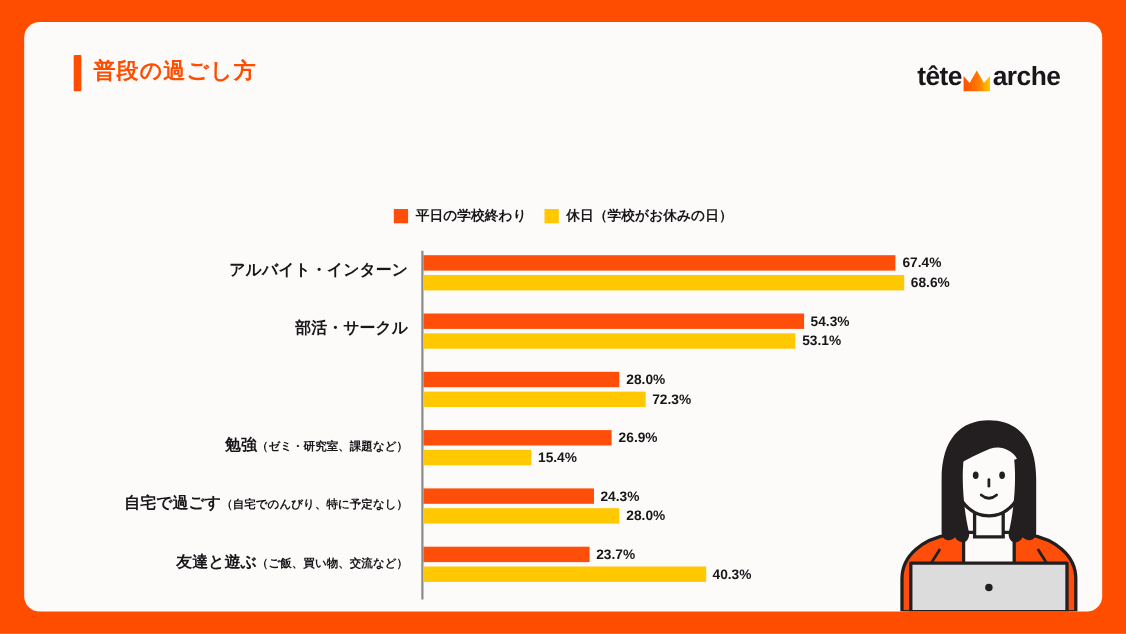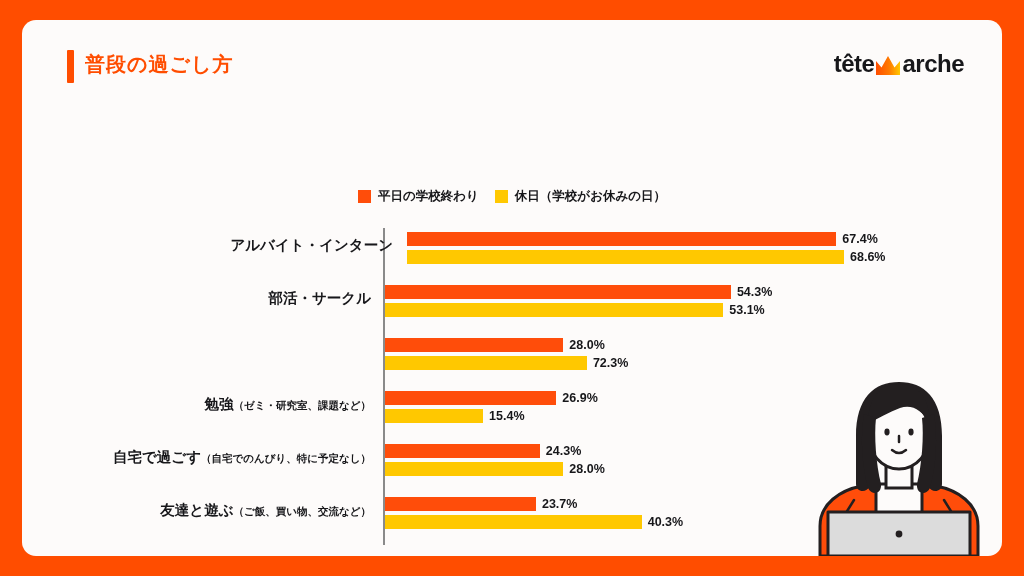--- a/index.html
+++ b/index.html
@@ -57,21 +57,21 @@
     color: #FF4D00;
     letter-spacing: 1px;
     white-space: nowrap;
   }
   #logo {
     position: absolute;
     right: 38px;
     top: 32px;
     height: 30px;
     display: flex;
-    align-items: flex-start;
+    align-items: flex-end;
     white-space: nowrap;
   }
   .logo-text {
     font-size: 24px;
     font-weight: bold;
     color: #17171A;
     letter-spacing: -0.5px;
     line-height: 1;
   }
   #logo-crown {
@@ -238,21 +238,21 @@
       </div>
       <div class="legend-item">
         <span class="legend-swatch" style="background: rgb(255, 200, 0);"></span>
         <span class="legend-label">休日（学校がお休みの日）</span>
       </div>
     </div>
 
     <div id="chart">
       <div id="axis-line"></div>
       <div id="groups">
-          <div class="group" style="top: 22px; margin-left: 22px;">
+          <div class="group" style="top: 22px;">
             <div class="group-label"><span class="label-main">アルバイト・インターン</span><span class="label-sub"></span></div>
             <div class="bar-row weekday">
               <div class="bar weekday" style="width: 429.356px; background: rgb(255, 77, 10);"></div>
               <span class="bar-value">67.4%</span>
             </div>
             <div class="bar-row holiday">
               <div class="bar holiday" style="width: 437px; background: rgb(255, 200, 0);"></div>
               <span class="bar-value">68.6%</span>
             </div>
           </div>

